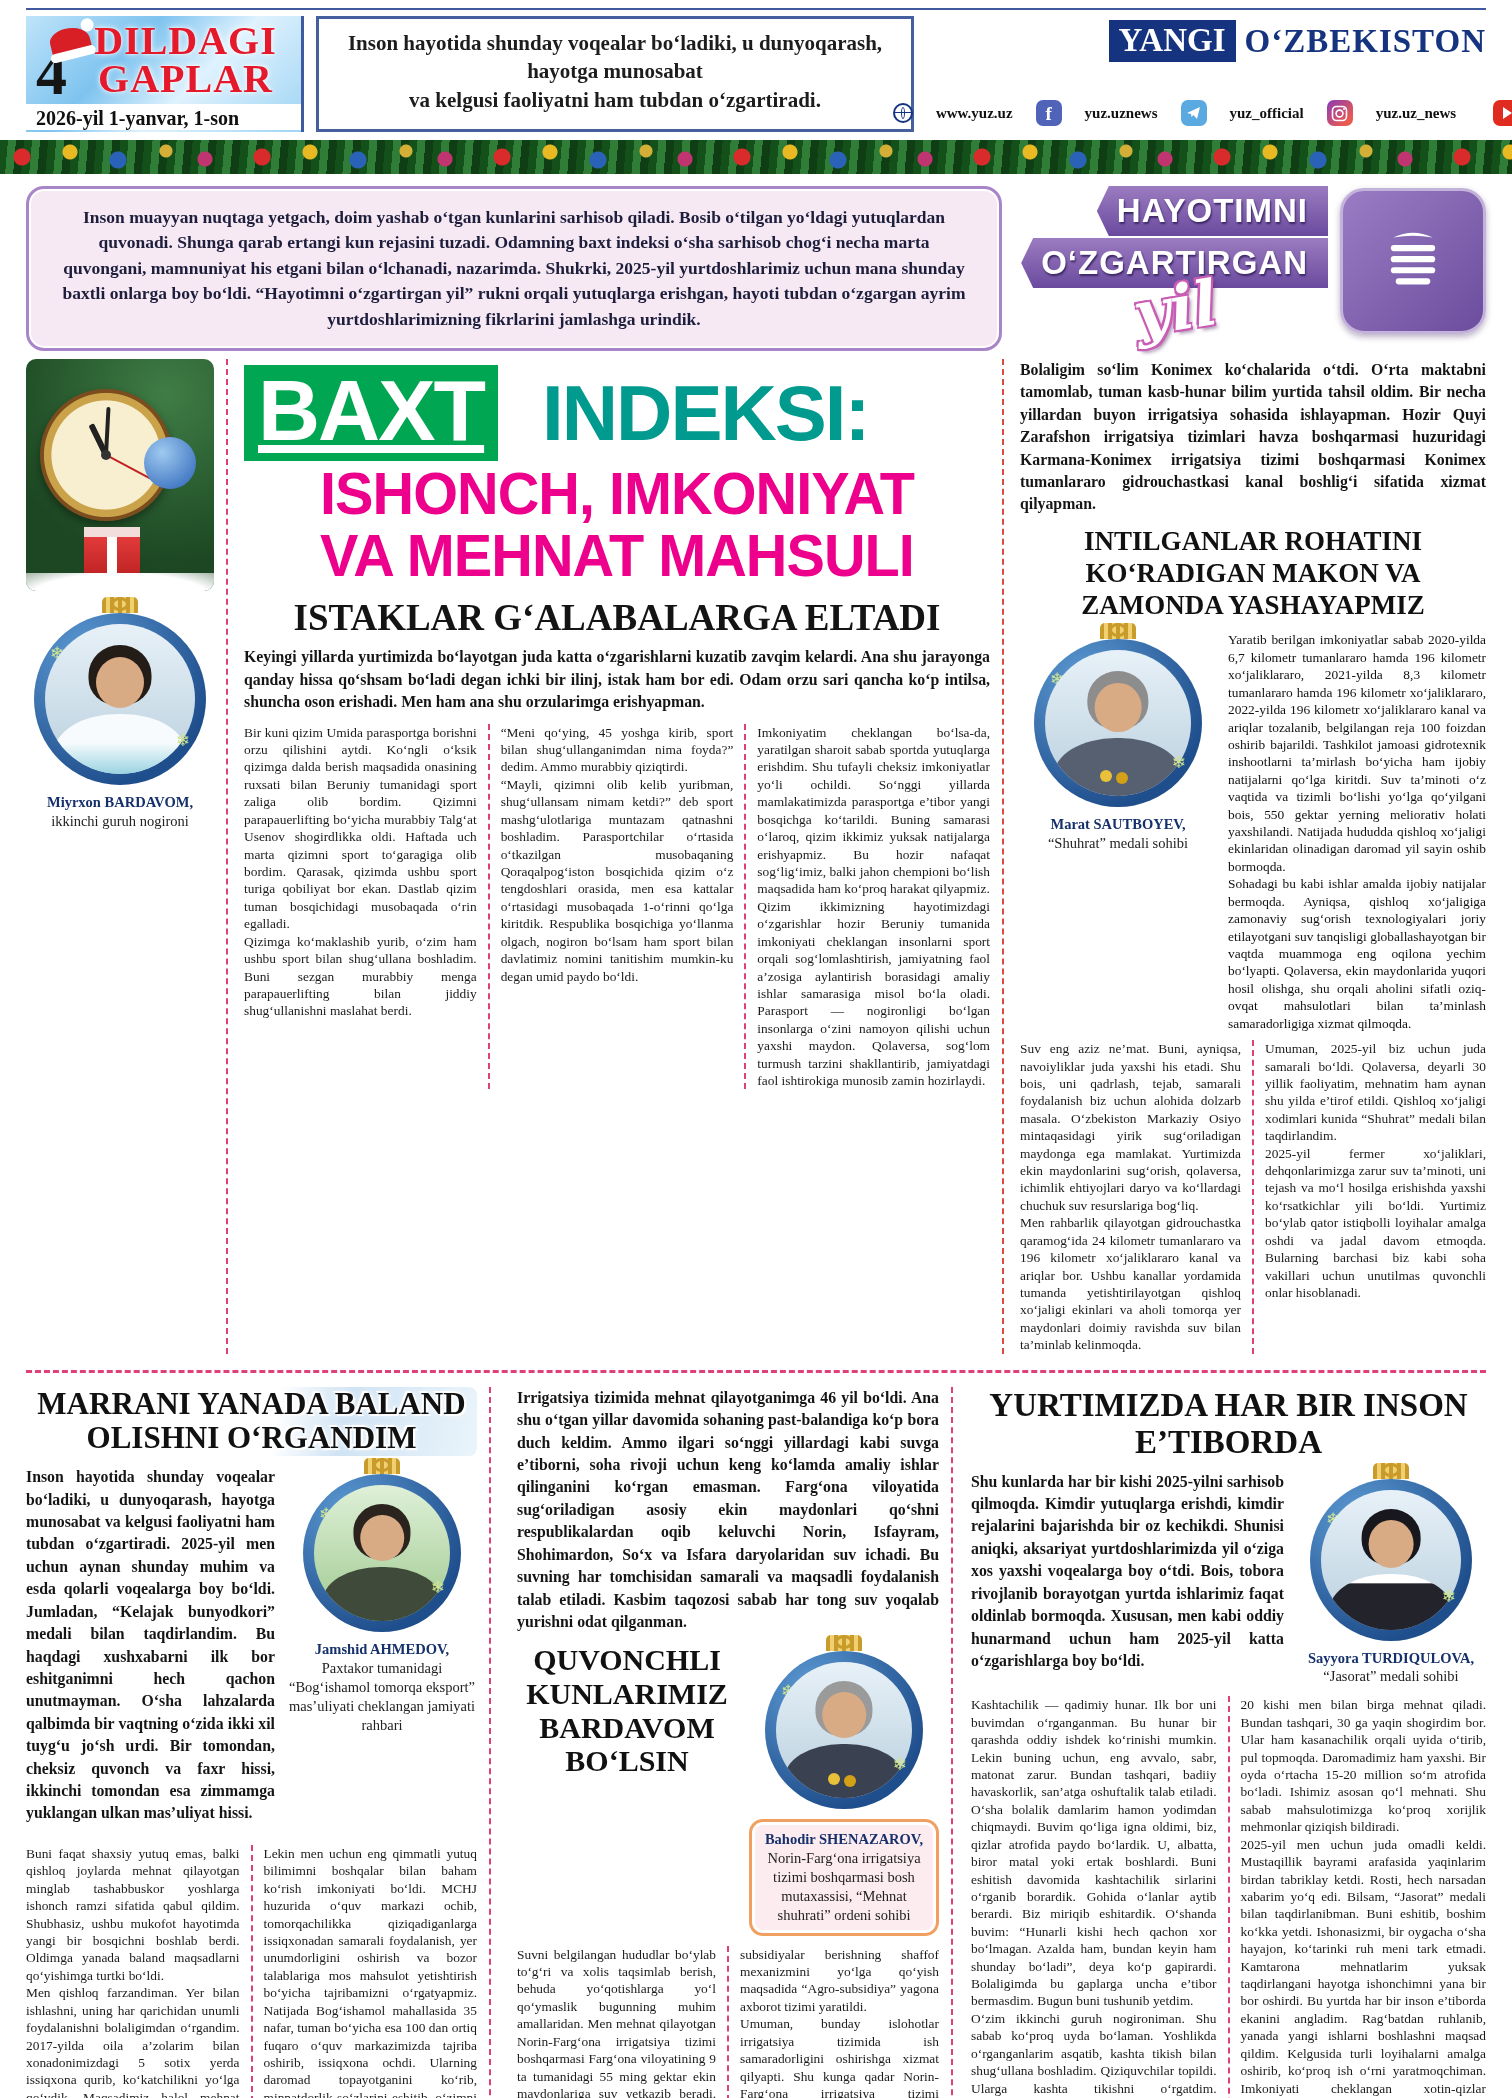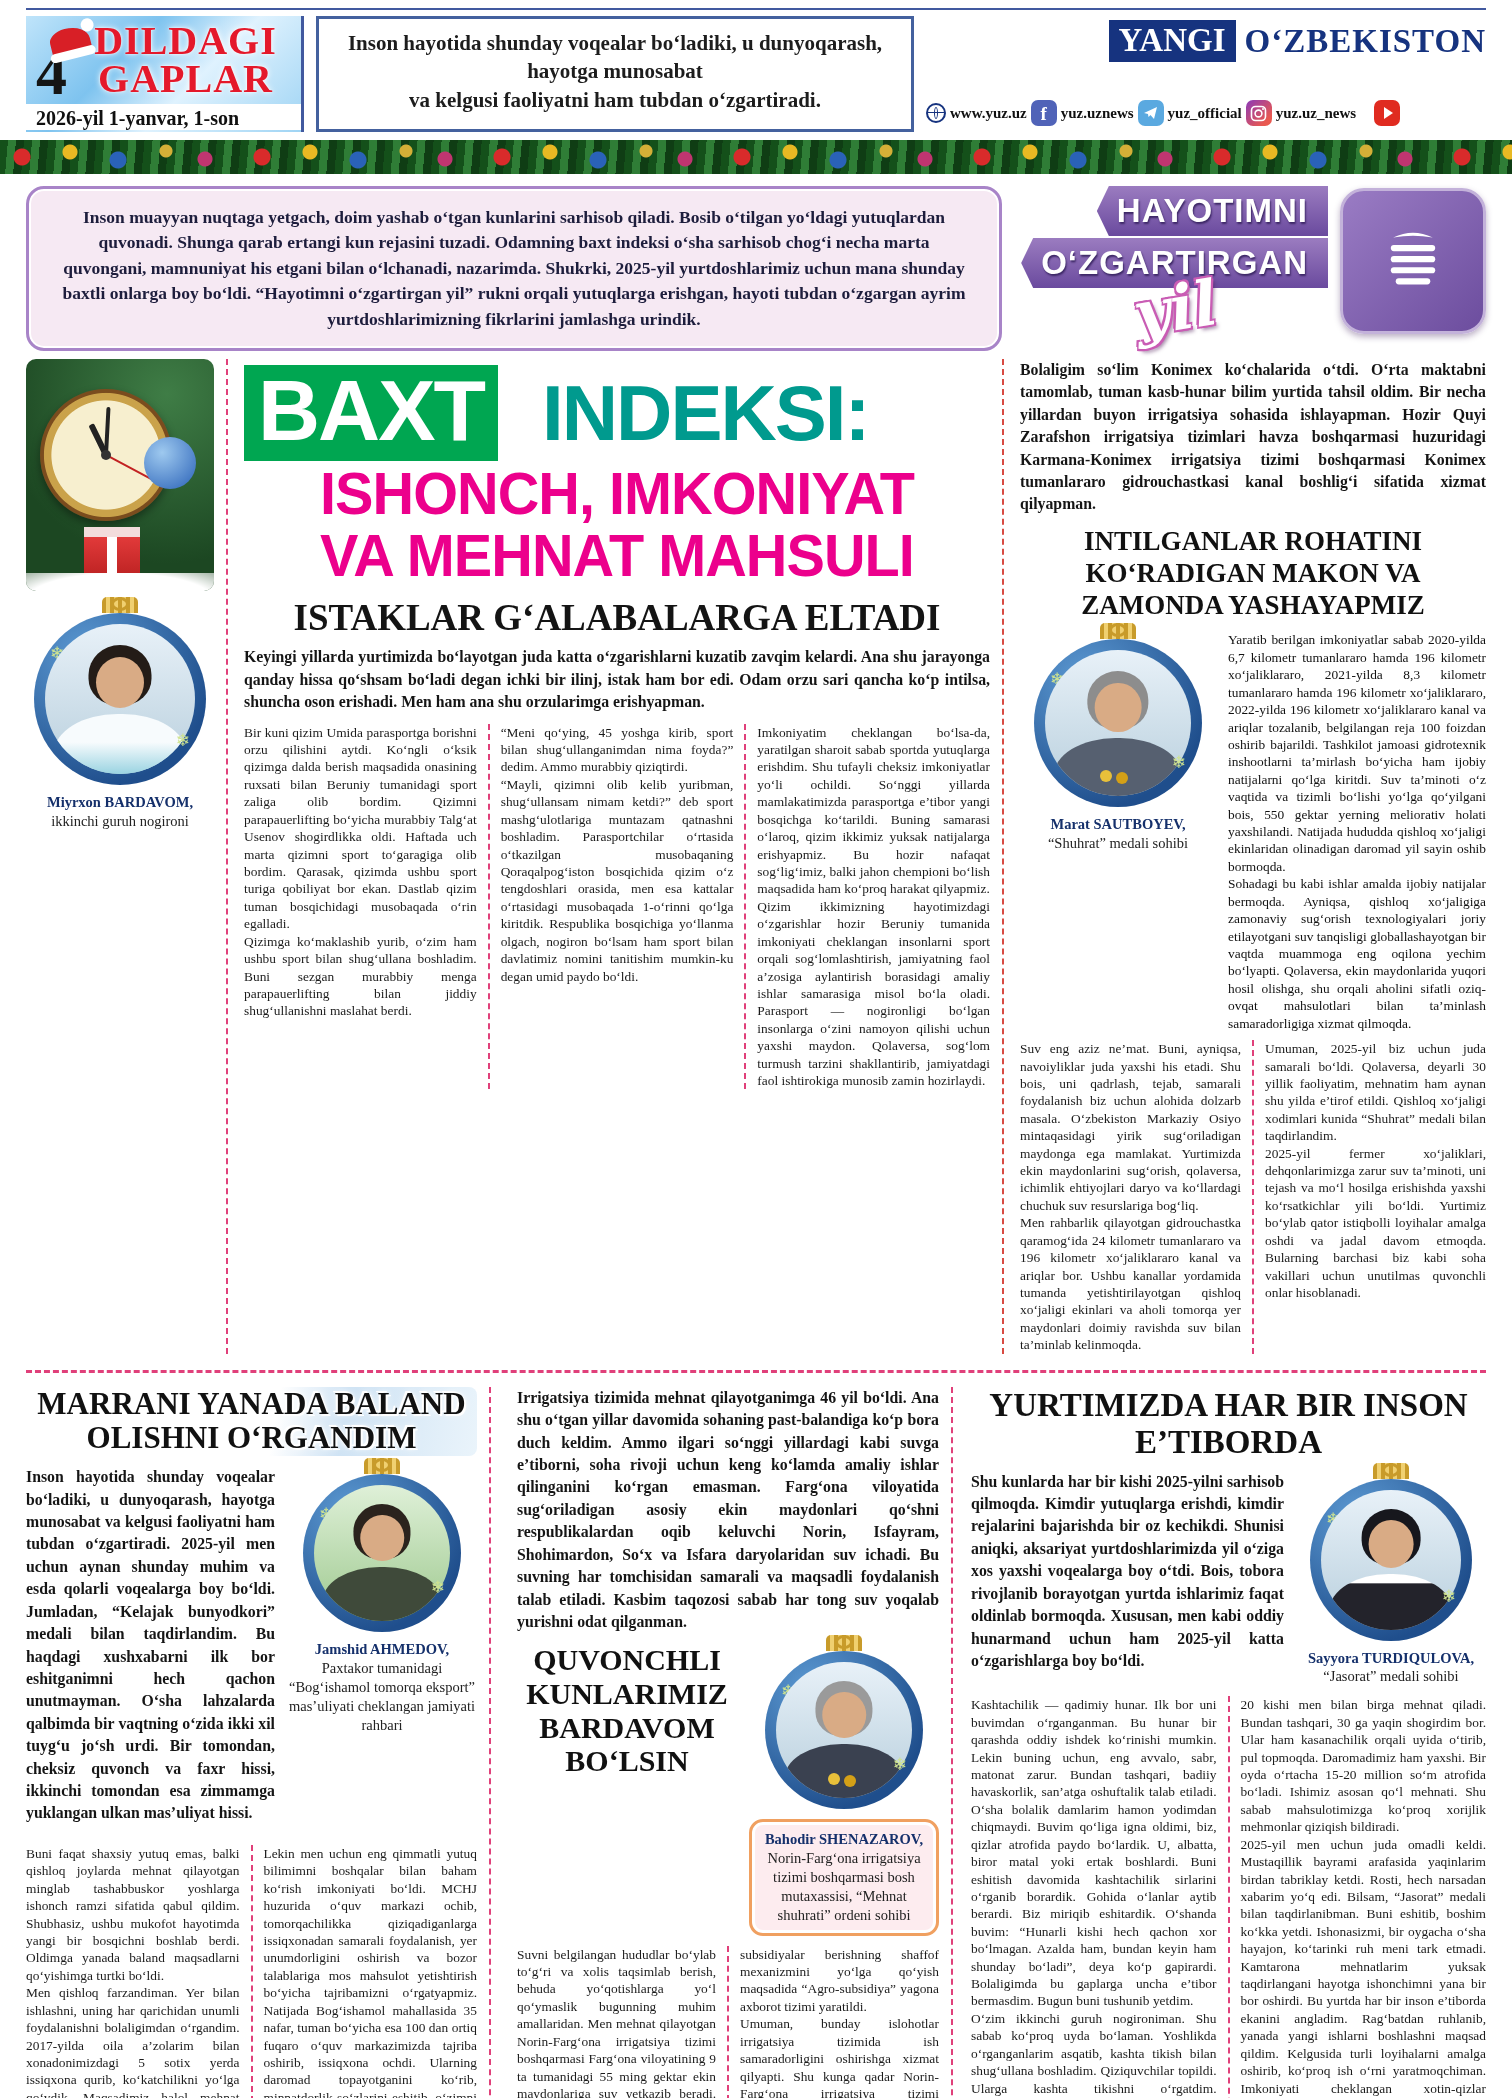--- a/index.html
+++ b/index.html
@@ -14,21 +14,21 @@
   .santa-hat { position:absolute; left:14px; top:-14px; width:40px; height:26px; background:#d81f26; border-radius:70% 90% 10% 10%; transform:rotate(-14deg); }
   .santa-hat::before { content:""; position:absolute; bottom:-5px; left:-3px; width:46px; height:9px; background:#fff; border-radius:6px; }
   .santa-hat::after { content:""; position:absolute; right:-7px; top:-5px; width:13px; height:13px; background:#fff; border-radius:50%; }
   .mast-title { text-align:center; font:700 40px/0.95 "Liberation Serif",serif; color:#e4192b; letter-spacing:1px; padding-left:44px; text-shadow:0 0 6px #fff,0 0 2px #fff; }
   .mast-date { font:700 20px/1.2 "Liberation Serif",serif; color:#101010; background:#fff; margin:6px -8px 0; padding:2px 10px 0; }
   .mast-quote { flex:1; border:3px solid #44619e; display:flex; align-items:flex-start; justify-content:center; text-align:center; font:700 21px/1.35 "Liberation Serif",serif; color:#1d1d1d; padding:10px 18px; white-space:pre-line; }
   .mast-right { width:560px; display:flex; flex-direction:column; justify-content:space-between; padding:4px 0 2px; }
   .brand { display:flex; gap:9px; align-items:center; justify-content:flex-end; }
   .brand-yangi { background:#16337f; color:#fff; font:700 33px/1 "Liberation Serif",serif; padding:4px 10px 5px; }
   .brand-uzb { color:#16337f; font:700 33px/1 "Liberation Serif",serif; letter-spacing:1px; }
-  .social-row { display:flex; align-items:center; gap:4px; justify-content:flex-start; font:700 15px/1 "Liberation Serif",serif; color:#101010; padding-bottom:4px; }
+  .social-row { display:flex; align-items:center; gap:23px; justify-content:center; font:700 15px/1 "Liberation Serif",serif; color:#101010; padding-bottom:4px; }
   .soc-ic { width:26px; height:26px; border-radius:7px; display:inline-flex; align-items:center; justify-content:center; flex:none; }
   .soc-fb { background:#5063b8; color:#fff; font:700 19px/1 "Liberation Serif",serif; }
   .soc-tg { background:#5aa9e0; }
   .soc-ig { background:linear-gradient(135deg,#8a3ab9,#e95950 80%); }
   .soc-yt { background:#e02b20; margin-left:14px; }
   .tri { width:0; height:0; border-left:9px solid #fff; border-top:6px solid transparent; border-bottom:6px solid transparent; margin-left:2px; }
   .globe { width:20px; height:20px; border-radius:50%; border:2px solid #16337f; position:relative; flex:none; }
   .globe::before { content:""; position:absolute; inset:2px 6px; border-radius:50%; border:1.5px solid #16337f; }
   .globe::after { content:""; position:absolute; left:0; right:0; top:7px; border-top:1.5px solid #16337f; }
 
@@ -83,21 +83,21 @@
   .photo .hair { position:absolute; top:14%; left:50%; transform:translateX(-50%); width:42%; height:40%; border-radius:50% 50% 44% 44%; background:var(--hair,#2f2620); }
   .photo .face { position:absolute; top:22%; left:50%; transform:translateX(-50%); width:32%; height:34%; border-radius:50%; background:#d9ab85; }
   .photo .torso { position:absolute; bottom:-14%; left:50%; transform:translateX(-50%); width:88%; height:54%; border-radius:48% 48% 0 0; background:var(--suit,#4a5564); }
   .photo .medal { position:absolute; bottom:10%; left:38%; width:12px; height:12px; border-radius:50%; background:#e8c03a; box-shadow:16px 2px 0 #d4a017; }
   .caption { text-align:center; margin-top:8px; font:400 14.5px/1.3 "Liberation Serif",serif; color:#222; }
   .cap-name { display:block; font-weight:700; color:#15306b; }
   .caption-box { border:3px solid #f0a060; background:#fdecef; border-radius:14px; padding:8px 10px; margin-top:10px; box-shadow:inset 0 0 0 3px #fff; }
 
   
   .baxt-row { display:flex; align-items:center; gap:16px; margin:6px 0 2px; }
-  .baxt { background:#00a651; color:#fff; font:700 86px/1 "Liberation Sans",sans-serif; letter-spacing:-2px; padding:2px 14px 8px; }
+  .baxt { background:#00a651; color:#fff; font:700 86px/1 "Liberation Sans",sans-serif; letter-spacing:-2px; padding:2px 14px 8px;text-decoration:underline; }
   .indeksi { color:#009a8e; font:700 78px/1 "Liberation Sans",sans-serif; letter-spacing:-2px;margin-left:28px; }
   .pink-line { color:#ec008c; font:700 60px/1.04 "Liberation Sans",sans-serif; letter-spacing:-1px; text-align:center; white-space:nowrap; transform:scaleX(.96); transform-origin:center; }
   .pink-line.second { margin-bottom:8px; }
 
   .headline { font:700 37px/1.1 "Liberation Serif",serif; color:#141414; text-align:center; margin:10px 0 8px; }
   .lead { font:700 15.8px/1.42 "Liberation Serif",serif; color:#151515; text-align:justify; margin-bottom:10px; white-space:pre-line; }
   .bodycols { display:flex; }
   .bodycols > div { flex:1; padding:0 11px; font:400 13.4px/1.3 "Liberation Serif",serif; text-align:justify; white-space:pre-line; color:#1b1b1b; }
   .bodycols > div:first-child { padding-left:0; }
   .bodycols > div:last-child { padding-right:0; }

